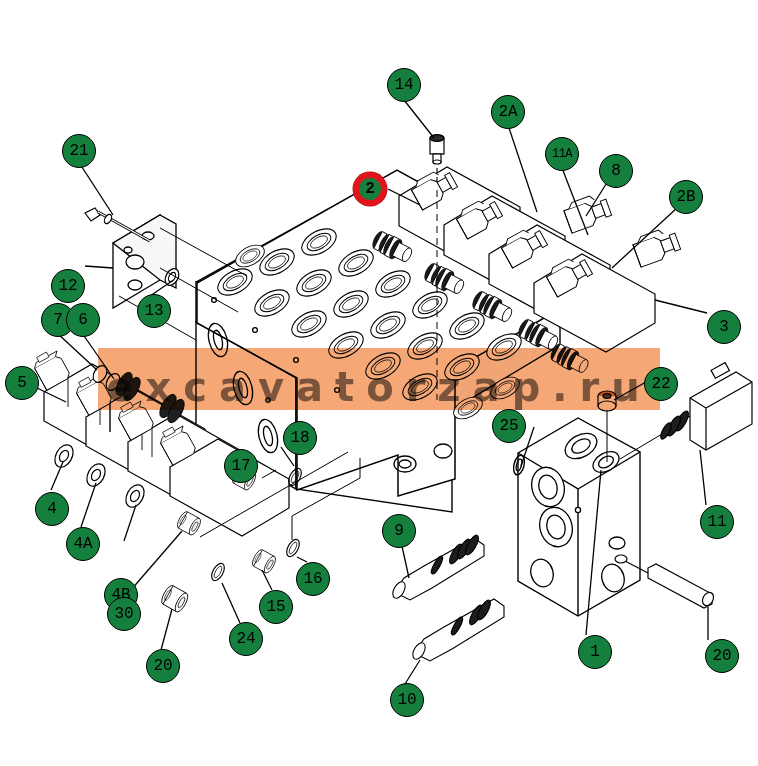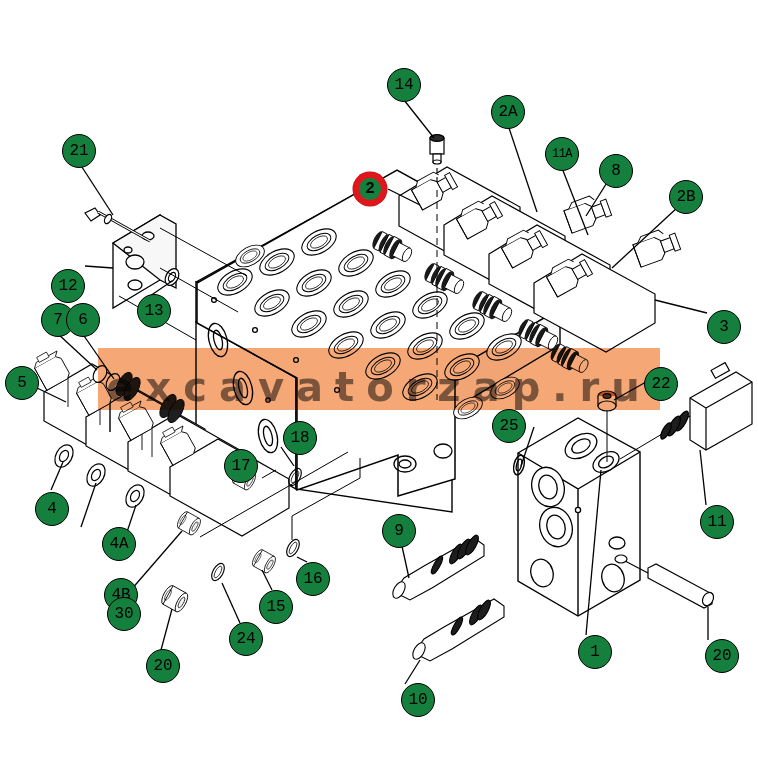--- a/index.html
+++ b/index.html
@@ -427,25 +427,25 @@
       <div class="callout" style="left: 41px; top: 303px;">7</div>
       <div class="callout" style="left: 66px; top: 303px;">6</div>
       <div class="callout" style="left: 5px; top: 366px;">5</div>
       <div class="callout" style="left: 644px; top: 367px;">22</div>
       <div class="callout" style="left: 492px; top: 401px; margin-top: 8px;">25</div>
       <div class="callout" style="left: 283px; top: 421px;">18</div>
       <div class="callout" style="left: 224px; top: 449px;">17</div>
       <div class="callout" style="left: 35px; top: 492px;">4</div>
       <div class="callout" style="left: 700px; top: 505px;">11</div>
       <div class="callout" style="left: 382px; top: 514px;">9</div>
-      <div class="callout" style="left: 66px; top: 527px; margin-left: 36px;">4A</div>
+      <div class="callout" style="left: 66px; top: 527px;">4A</div>
       <div class="callout" style="left: 104px; top: 542px; margin-top: 36px;">4B</div>
       <div class="callout" style="left: 296px; top: 562px;">16</div>
       <div class="callout" style="left: 259px; top: 590px;">15</div>
       <div class="callout" style="left: 578px; top: 635px;">1</div>
       <div class="callout" style="left: 107px; top: 597px;">30</div>
       <div class="callout" style="left: 229px; top: 622px;">24</div>
       <div class="callout" style="left: 146px; top: 649px;">20</div>
       <div class="callout" style="left: 705px; top: 639px;">20</div>
-      <div class="callout" style="left: 401px; top: 683px;">10</div>
+      <div class="callout" style="left: 390px; top: 683px;">10</div>
     </div>
 
 </div>
 
 </body></html>

